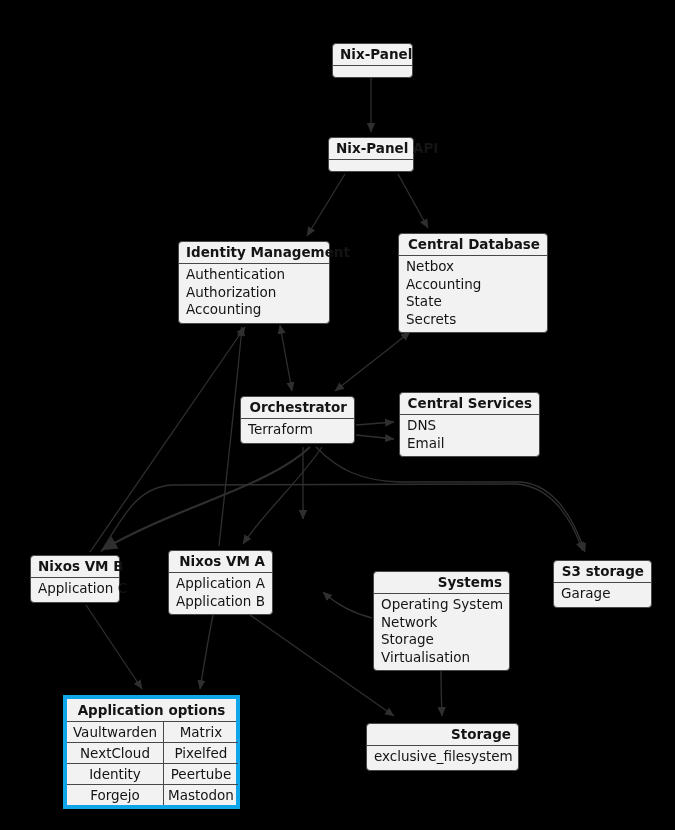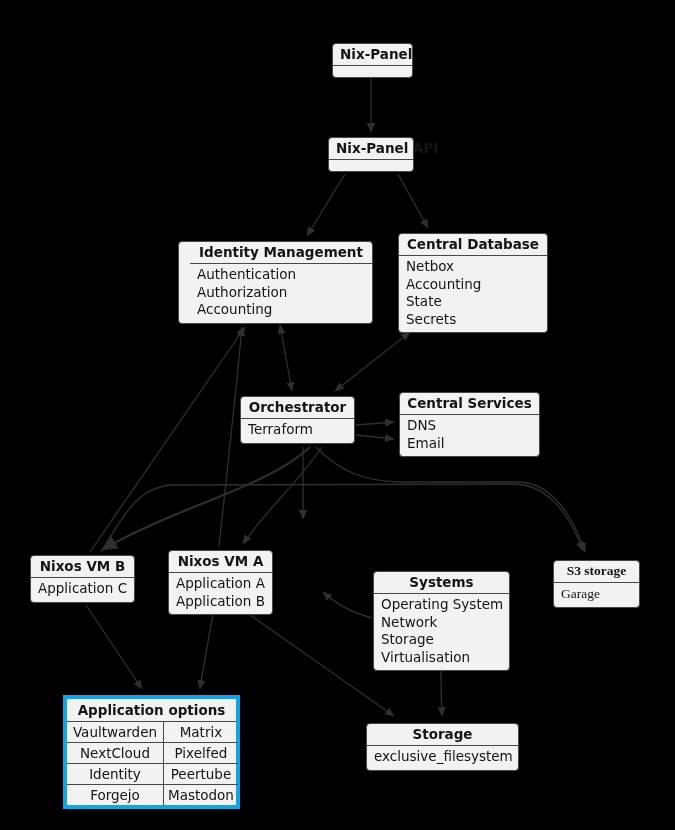--- a/index.html
+++ b/index.html
@@ -7,21 +7,21 @@
     position:relative;width:675px;height:830px;background:#000;overflow:hidden;
     font-family:"DejaVu Sans","Liberation Sans",sans-serif;
   }
   #edges{position:absolute;left:0;top:0;width:675px;height:830px;}
   .node{
     position:absolute;box-sizing:border-box;
     background:#f2f2f2;border:1px solid #484848;border-radius:4px;
     color:#141414;font-size:13.5px;
   }
   .node .hd{
-    font-weight:700;text-align:center;padding:2px 7px 3px;
+    font-weight:700;text-align:right;padding:2px 7px 3px;
     border-bottom:1px solid #484848;white-space:nowrap;
   }
   .node .bd{padding:2px 7px 4px;line-height:17.5px;}
   .node .bd.empty{height:11px;padding:0;}
   .node .bd.center{text-align:center;}
   .item{white-space:nowrap;}
   
   .tablenode{
     position:absolute;box-sizing:border-box;background:#f2f2f2;
     border:4px solid #0ea5e9;color:#141414;font-size:13.5px;
@@ -73,21 +73,21 @@
   <div class="node" style="left:332px;top:43px;width:81px;">
     <div class="hd">Nix-Panel</div>
     <div class="bd empty"></div>
   </div>
 
   <div class="node" style="left:300px;top:137px;width:86px;margin-left:28px;">
     <div class="hd">Nix-Panel API</div>
     <div class="bd empty"></div>
   </div>
 
-  <div class="node" style="left:178px;top:241px;width:195px;padding-left:11px;">
+  <div class="node" style="left:178px;top:241px;width:152px;">
     <div class="hd">Identity Management</div>
     <div class="bd">
       <div class="item">Authentication</div>
       <div class="item">Authorization</div>
       <div class="item">Accounting</div>
     </div>
   </div>
 
   <div class="node" style="left:398px;top:233px;width:150px;">
     <div class="hd">Central Database</div>
@@ -107,21 +107,21 @@
   </div>
 
   <div class="node" style="left:399px;top:392px;width:141px;">
     <div class="hd">Central Services</div>
     <div class="bd">
       <div class="item">DNS</div>
       <div class="item">Email</div>
     </div>
   </div>
 
-  <div class="node" style="left:30px;top:555px;width:105px;">
+  <div class="node" style="left:30px;top:555px;width:90px;">
     <div class="hd">Nixos VM B</div>
     <div class="bd">
       <div class="item">Application C</div>
     </div>
   </div>
 
   <div class="node" style="left:168px;top:550px;width:105px;">
     <div class="hd">Nixos VM A</div>
     <div class="bd">
       <div class="item">Application A</div>
@@ -132,21 +132,21 @@
   <div class="node" style="left:373px;top:535px;width:137px;margin-top:36px;">
     <div class="hd">Systems</div>
     <div class="bd">
       <div class="item">Operating System</div>
       <div class="item">Network</div>
       <div class="item">Storage</div>
       <div class="item">Virtualisation</div>
     </div>
   </div>
 
-  <div class="node" style="left:553px;top:560px;width:87px;font-family:Liberation Serif, serif;">
+  <div class="node" style="left:553px;top:560px;width:99px;">
     <div class="hd">S3 storage</div>
     <div class="bd">
       <div class="item">Garage</div>
     </div>
   </div>
 
   <div class="tablenode" style="left:63px;top:695px;width:177px;">
     <div class="thd">Application options</div>
     <div class="tgrid">
       <div class="tcell c0">Vaultwarden</div>

